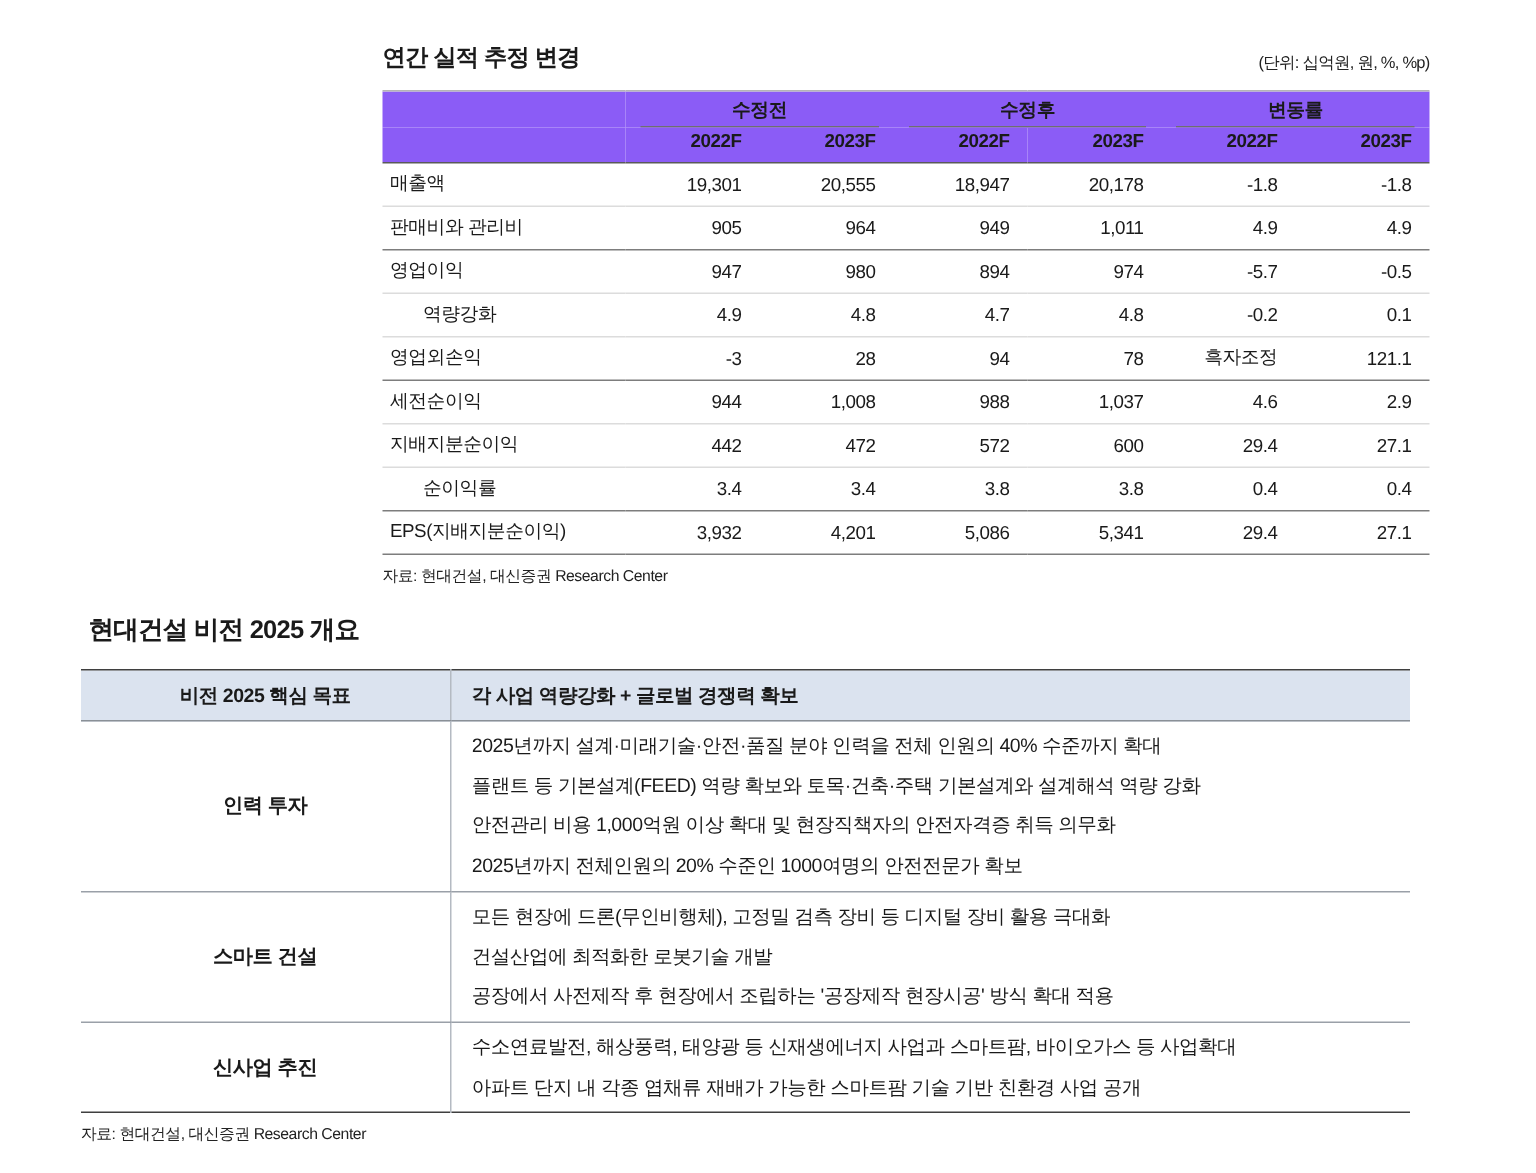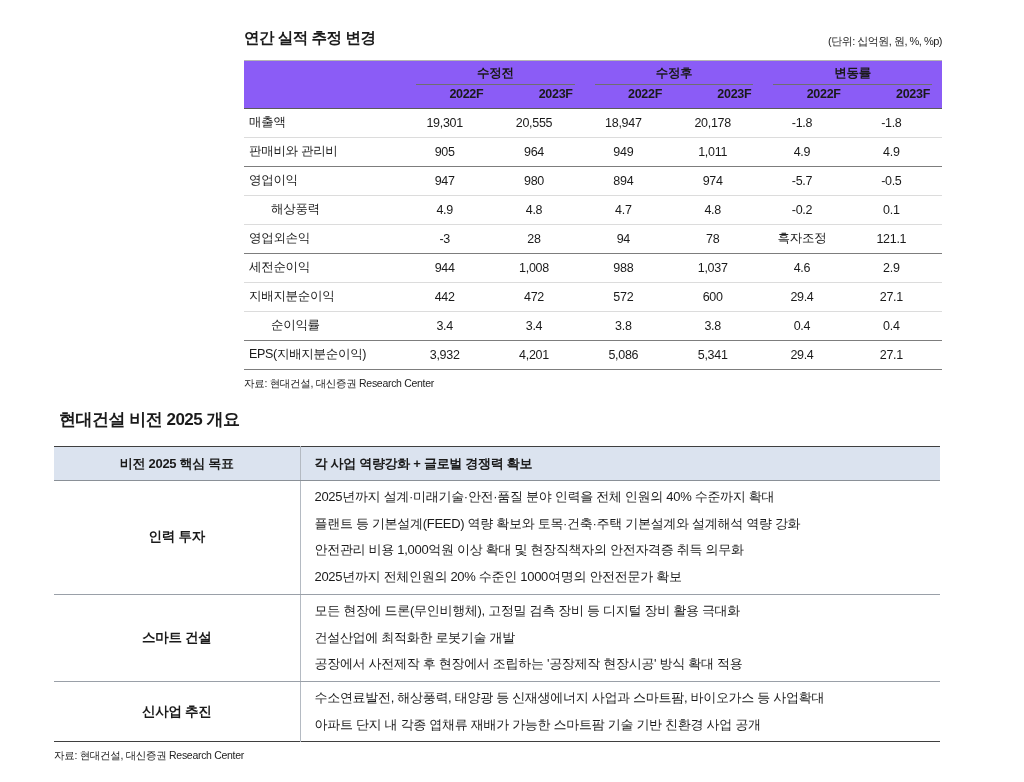--- a/index.html
+++ b/index.html
@@ -4,42 +4,42 @@
 <style>
   * { box-sizing: border-box; margin: 0; padding: 0; }
   html, body { background: #ffffff; }
   body {
     width: 1024px; height: 782px; position: relative;
     font-family: "Liberation Sans", "DejaVu Sans", sans-serif;
     color: #1a1a1a;
   }
 
   
-  .section1 { position: absolute; left: 244px; top: 28px; width: 698px; }
+  .section1 { position: absolute; left: 255px; top: 28px; width: 698px; }
   .s1-titlebar { display: flex; justify-content: space-between; align-items: flex-end; margin-bottom: 11px; }
   .s1-title { font-size: 15.5px; font-weight: bold; letter-spacing: -0.5px; }
   .s1-unit { font-size: 11px; color: #222; letter-spacing: -0.5px; }
 
   table.est { width: 100%; border-collapse: collapse; table-layout: fixed; font-size: 12.5px; letter-spacing: -0.3px; }
   table.est col.c-label { width: 162px; }
   table.est col.c-num { width: 89.3px; }
 
   table.est thead th { background: #8b5cf6; font-weight: bold; }
   table.est thead tr.grow th { border-top: 1px solid #b5b5b5; height: 24px; padding: 0; vertical-align: middle; }
   table.est thead tr.grow th .glabel {
     display: block; margin: 0 10px; padding: 4px 0 2px;
     border-bottom: 1px solid #6f6f6f; text-align: center; font-weight: bold;
   }
   table.est thead tr.yrow th { height: 23px; text-align: right; padding: 0 12px 4px 0; vertical-align: middle; border-bottom: 1px solid #5a5a5a; }
   table.est thead tr.yrow th.spacer { padding: 0; }
 
   table.est tbody tr { height: 29px; }
   table.est tbody th { text-align: left; font-weight: normal; padding-left: 5px; vertical-align: middle; border-bottom: 1px solid #dcdcdc; }
   table.est tbody tr.indent th { padding-left: 27px; }
-  table.est tbody td { text-align: center; padding-right: 12px; vertical-align: middle; border-bottom: 1px solid #dcdcdc; }
+  table.est tbody td { text-align: right; padding-right: 12px; vertical-align: middle; border-bottom: 1px solid #dcdcdc; }
   table.est tbody tr.section-end th, table.est tbody tr.section-end td { border-bottom: 1px solid #7d7d7d; }
   table.est tbody tr:last-child th, table.est tbody tr:last-child td { border-bottom: 1.5px solid #7d7d7d; }
 
   .source { font-size: 10.5px; color: #222; margin-top: 7px; letter-spacing: -0.3px; }
 
   
   .section2 { position: absolute; left: 54px; top: 408px; width: 886px; }
   .s2-title { font-size: 17px; font-weight: bold; letter-spacing: -0.5px; margin-left: 5px; margin-bottom: 15px; }
 
   table.vision { width: 100%; border-collapse: collapse; table-layout: fixed; font-size: 13px; letter-spacing: -0.3px; border-top: 1.5px solid #3f3f3f; border-bottom: 1.5px solid #3f3f3f; }
@@ -120,21 +120,21 @@
         <tr>
           <th>영업이익</th>
           <td>947</td>
           <td>980</td>
           <td>894</td>
           <td>974</td>
           <td>-5.7</td>
           <td>-0.5</td>
         </tr>
         <tr class="indent">
-          <th>해상풍력</th>
+          <th>역량강화</th>
           <td>4.9</td>
           <td>4.8</td>
           <td>4.7</td>
           <td>4.8</td>
           <td>-0.2</td>
           <td>0.1</td>
         </tr>
         <tr class="section-end">
           <th>영업외손익</th>
           <td>-3</td>

